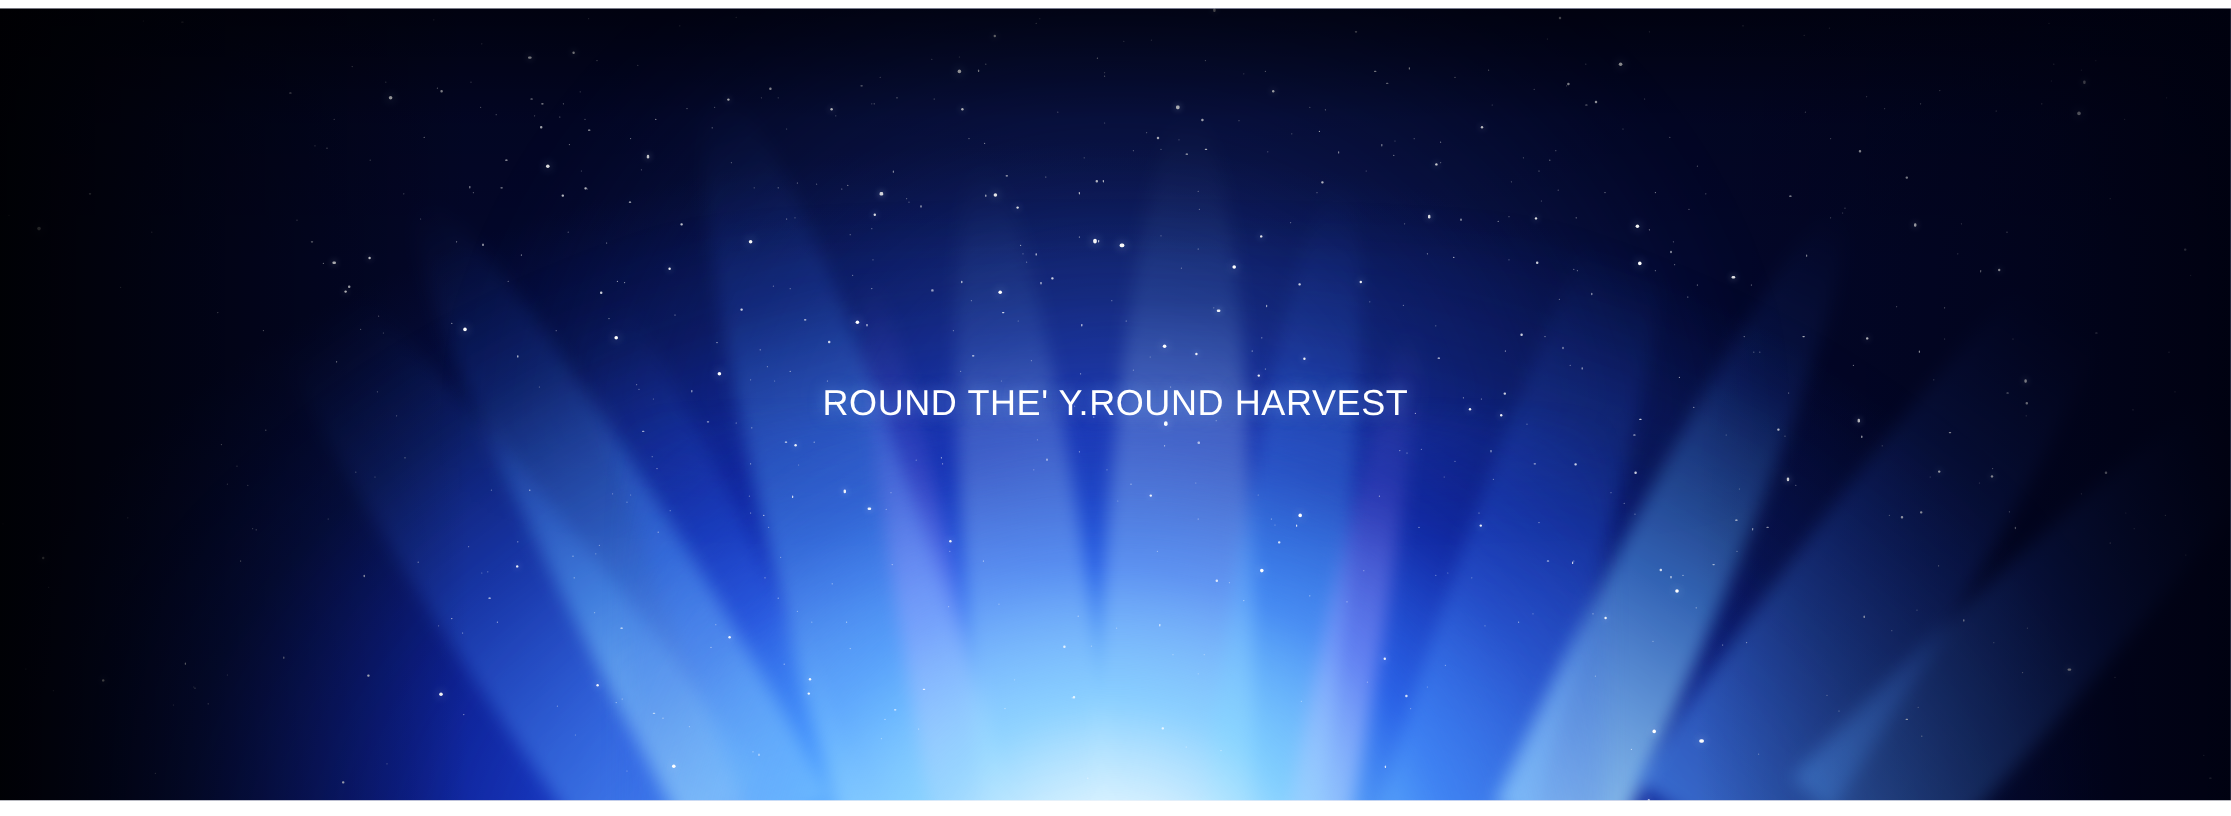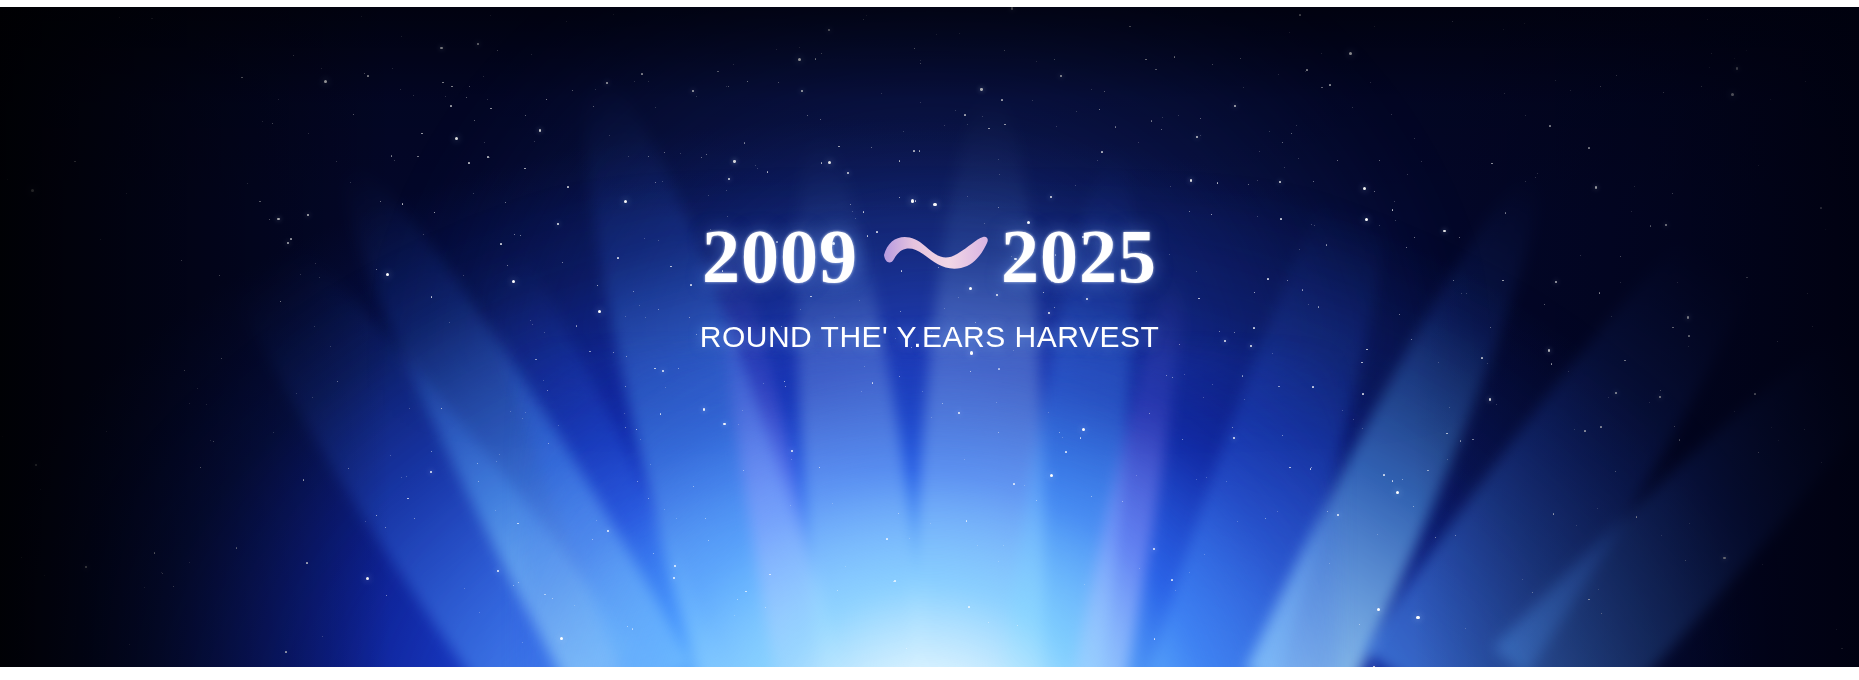--- a/index.html
+++ b/index.html
@@ -895,41 +895,22 @@
         <span class="star" style="left: 1391.4px; top: 106.6px; width: 0.9px; height: 0.9px; opacity: 0.38;"></span>
         <span class="star" style="left: 827.6px; top: 22px; width: 2.3px; height: 2.3px; opacity: 0.92; box-shadow: rgba(200, 225, 255, 0.85) 0px 0px 5.5px;"></span>
         <span class="star" style="left: 1336.6px; top: 506.9px; width: 2.3px; height: 2.3px; opacity: 0.92; box-shadow: rgba(200, 225, 255, 0.85) 0px 0px 5.5px;"></span>
       </div>
 
     <div class="vignette"></div>
   </div>
 
   <div class="content">
 
-    <div class="year-row">
-      <span class="year">2009</span>
-      <span class="tilde-wrap">
-        <svg width="112" height="60" viewBox="0 0 112 60" aria-hidden="true">
-          <defs>
-            <linearGradient id="tg" x1="0" y1="0" x2="1" y2="0">
-              <stop offset="0%" stop-color="#b79ae0"></stop>
-              <stop offset="28%" stop-color="#e5c3de"></stop>
-              <stop offset="62%" stop-color="#f2d7e6"></stop>
-              <stop offset="100%" stop-color="#d9b4e2"></stop>
-            </linearGradient>
-          </defs>
-          <path d="M5,34 C10,14 30,10 46,25 C58,36 66,40 78,33 C90,26 97,18 104,16
-                   C108,15 110,18 108,22 C104,31 96,44 82,47 C66,50 56,42 44,33
-                   C33,25 22,25 15,38 C12,44 6,42 5,34 Z" fill="url(#tg)"></path>
-        </svg>
-      </span>
-      <span class="year">2025</span>
-    </div>
-
-    <div class="subtitle">ROUND THE' Y.EARS  HARVEST</div>
+
+    <div class="subtitle">ROUND THE' Y.ROUND  HARVEST</div>
 
 
   </div>
 
   <div class="strip strip-top"></div>
   <div class="strip strip-bottom"></div>
 
 </div>
 
 </body></html>

